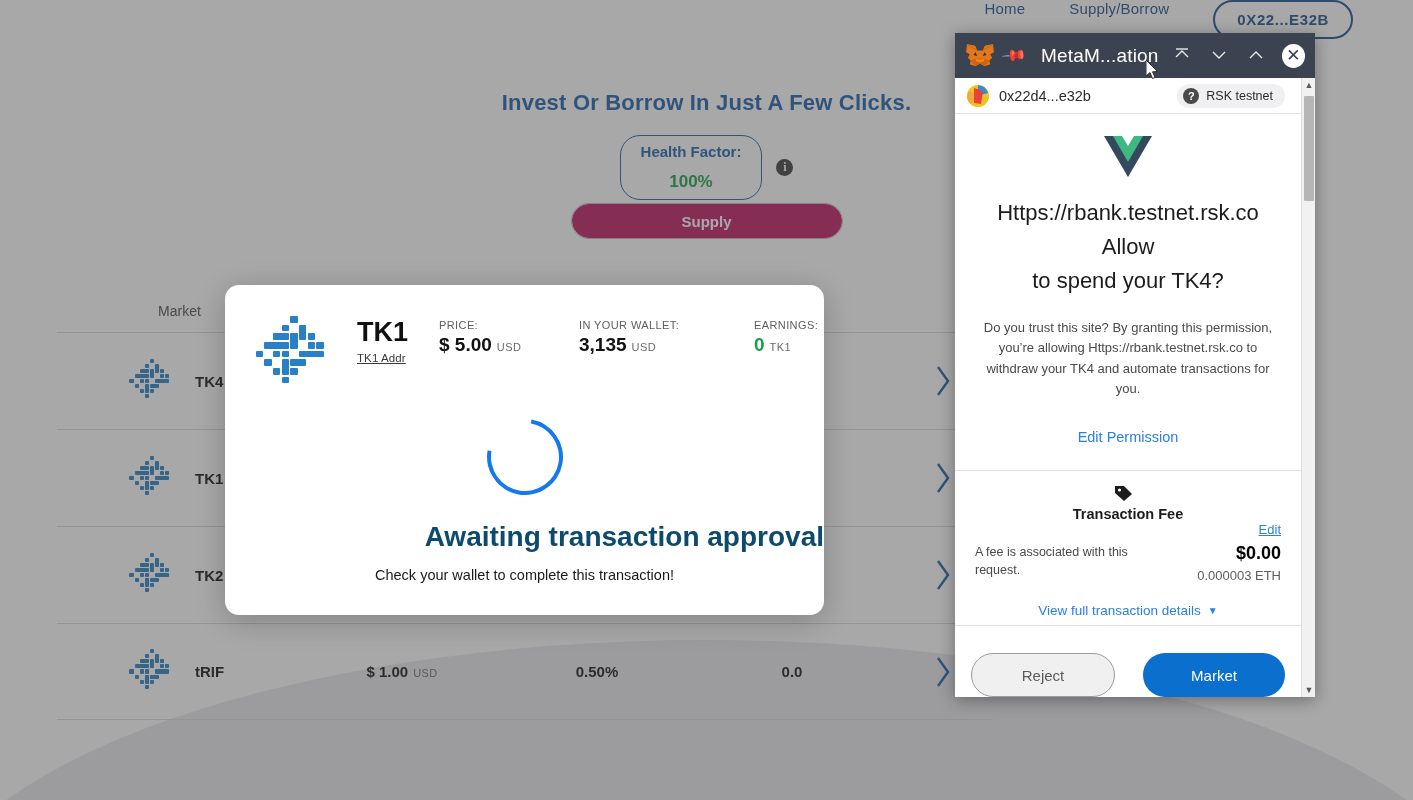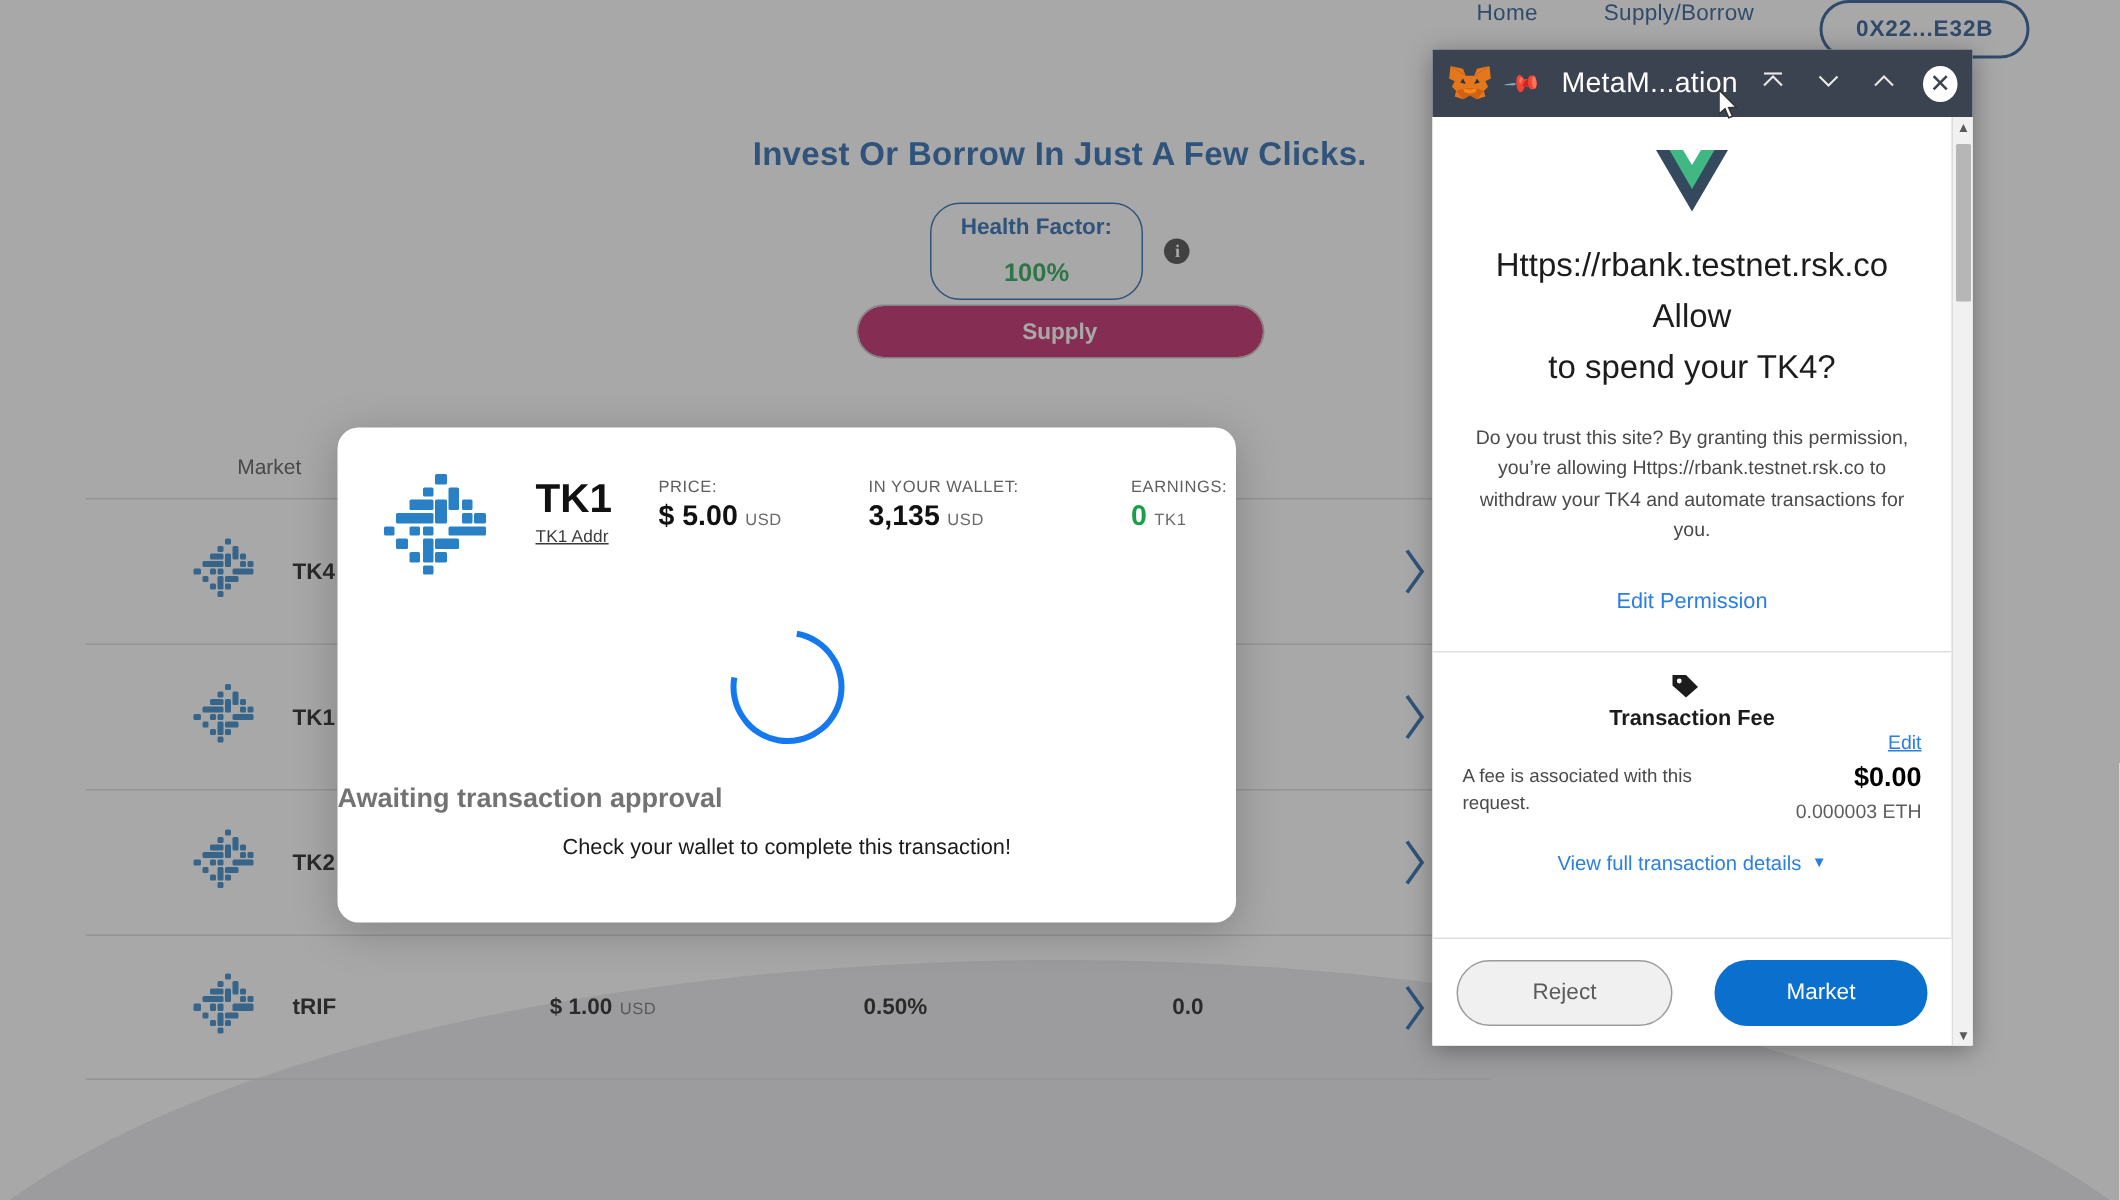--- a/index.html
+++ b/index.html
@@ -146,21 +146,21 @@
   .stat-value.green { color: #18a047; }
 
   .spinner {
     width: 76px; height: 76px; margin: 22px auto 0;
     border: 4px solid #1478f0;
     border-radius: 50%;
     border-top-color: transparent;
     transform: rotate(-35deg);
   }
   .modal-title {
-    text-align: left; font-size: 18px; font-weight: 700; color: #737373;
+    text-align: right; font-size: 28px; font-weight: 700; color: #0c4a6e;
     margin-top: 26px;
   }
   .modal-sub {
     text-align: center; font-size: 14.5px; color: #1a1a1a; margin-top: 14px;
   }
 
   
   .mm {
     position: absolute; left: 955px; top: 33px;
     width: 360px; height: 664px;
@@ -248,21 +248,21 @@
   .fee-eth { font-size: 13px; color: #5d5d5d; margin-top: 4px; }
   .fee-details {
     display: flex; align-items: center; justify-content: center; gap: 7px;
     color: #2a7fe0; font-size: 13.5px; margin-top: 20px;
   }
   .caret-dn { font-size: 10px; }
 
   .mm-footer {
     position: absolute; left: 0; right: 14px; bottom: 0; height: 72px;
     border-top: 1px solid #e0e0e2; background: #fff;
-    display: flex; align-items: center; gap: 28px; padding: 0 16px;
+    display: flex; align-items: flex-end; gap: 28px; padding: 0 16px;
   }
   .btn {
     flex: 1; height: 44px; border-radius: 22px; font-size: 15px;
     display: flex; align-items: center; justify-content: center;
   }
   .btn-reject { background: #f0f0f0; border: 1px solid #9c9c9c; color: #5a5a5a; }
   .btn-confirm { background: #0b6fce; color: #fff; }
 
   .cursor {
     position: absolute; left: 1146px; top: 60px; width: 14px; height: 20px;
@@ -521,20 +521,37 @@
     </div>
 
     <div class="mm-body">
 
       <div class="mm-scroll">
         <div class="arr up">▲</div>
         <div class="thumb"></div>
         <div class="arr dn">▼</div>
       </div>
 
+      <div class="mm-acct">
+        <div class="acct-left">
+          <span class="acct-ball">
+            <svg width="22" height="22" viewBox="0 0 22 22">
+              <circle cx="11" cy="11" r="11" fill="#f0c419"></circle>
+              <path d="M11 0 A11 11 0 0 1 21 8 L11 11 Z" fill="#2d8fd5"></path>
+              <path d="M3 20 A11 11 0 0 1 2 6 L11 11 Z" fill="#f2a93b"></path>
+              <path d="M7 3 L16 6 L14 19 L7 18 Z" fill="#e8423a"></path>
+            </svg>
+          </span>
+          <span class="acct-name">0x22d4...e32b</span>
+        </div>
+        <div class="net-pill">
+          <span class="net-q">?</span>
+          <span>RSK testnet</span>
+        </div>
+      </div>
 
       <div class="mm-content">
         <svg class="vue-logo" viewBox="0 0 48 44">
           <path d="M0 0 L10 0 L24 23 L38 0 L48 0 L24 41 Z" fill="#35495e"></path>
           <path d="M10 0 L18 0 L24 10 L30 0 L38 0 L24 23 Z" fill="#41b883"></path>
           <path d="M9 0 L24 26 L39 0 L31 0 L24 12 L17 0 Z" fill="#41b883"></path>
         </svg>
 
         <div class="mm-h">
           <div>Https://rbank.testnet.rsk.co</div>

